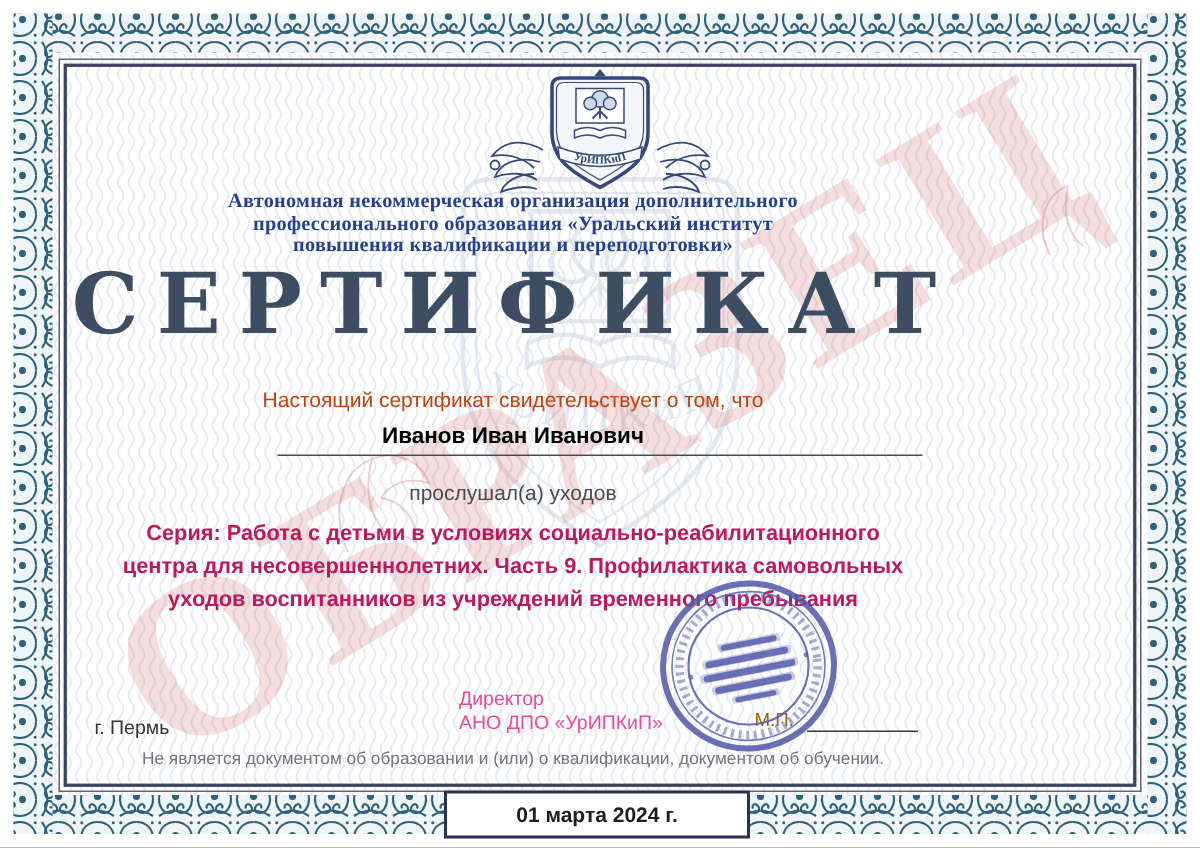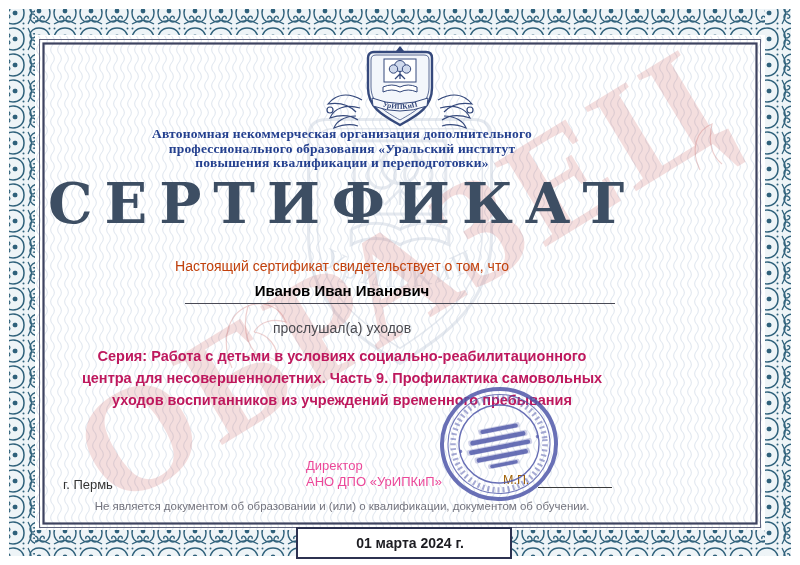--- a/index.html
+++ b/index.html
@@ -31,21 +31,21 @@
   .watermark{
     position:absolute;left:50%;top:50%;z-index:1;white-space:nowrap;
     transform:translate(-50%,-54%) rotate(-31.5deg);
     font-family:"Liberation Serif",serif;font-weight:bold;font-size:150px;
     letter-spacing:6px;color:rgba(198,88,88,0.20);pointer-events:none;
   }
   .stamp{position:absolute;left:436px;top:386px;z-index:4;}
   .datebox{
     position:absolute;left:296px;top:527px;width:200px;height:28px;z-index:6;
     background:#ffffff;border:2px solid #2c3150;text-align:center;
-    line-height:28px;font-size:14px;font-weight:bold;color:#1d1d22;padding-left:12px;
+    line-height:28px;font-size:14px;font-weight:bold;color:#1d1d22;
   }
 </style>
 </head>
 <body>
 
 <div class="page">
 
   <svg class="layer" width="800" height="565" viewBox="0 0 800 565" xmlns="http://www.w3.org/2000/svg">
     <defs>
       <pattern id="orn" width="26" height="26" patternUnits="userSpaceOnUse">

